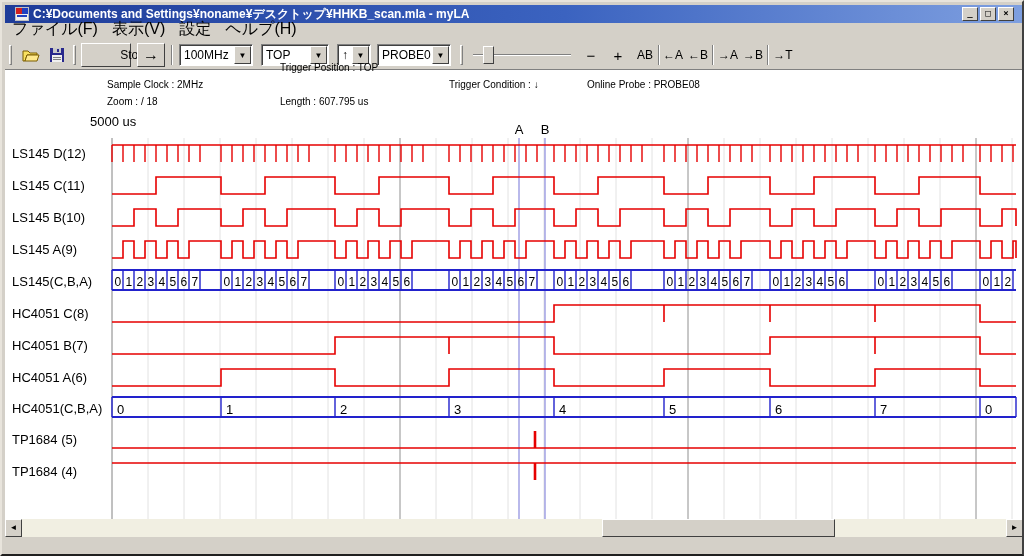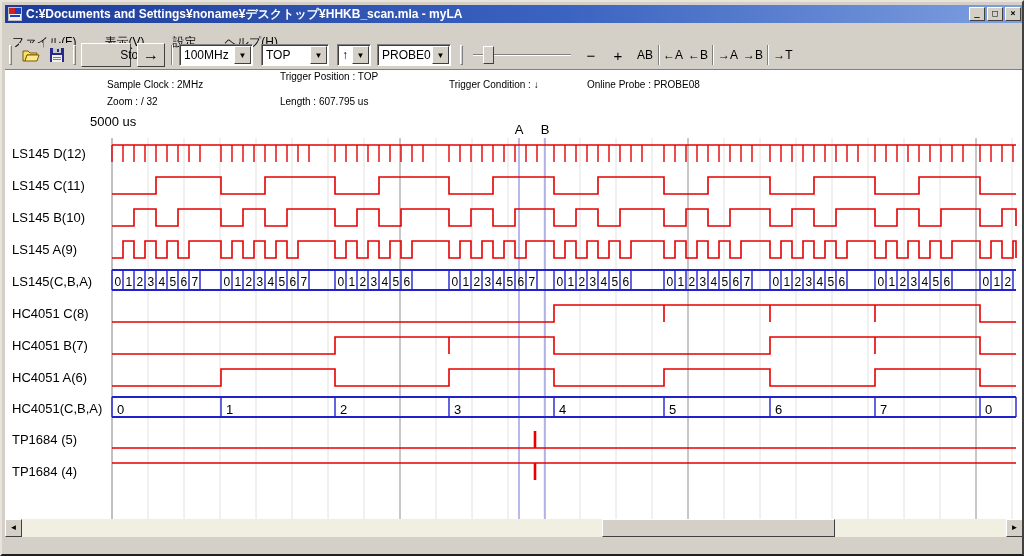--- a/index.html
+++ b/index.html
@@ -6,28 +6,28 @@
   *{box-sizing:border-box;}
   .win{
     position:relative;width:1024px;height:556px;background:#d4d0c8;
     font-family:"Liberation Sans",sans-serif;color:#000;overflow:hidden;
     border-top:2px solid #e8e4dc;border-left:2px solid #e8e4dc;
     border-right:2px solid #404040;border-bottom:2px solid #202020;
   }
   
   .titlebar{position:absolute;left:3px;top:3px;width:1018px;height:18px;
     background:linear-gradient(90deg,#1e3c99 0%,#3b63c0 55%,#7e9fe0 100%);
-    display:flex;align-items:center;padding:0 2px;}
+    display:flex;align-items:center;padding:0 9px;}
   .appicon{width:14px;height:14px;margin:0 4px 0 1px;flex:0 0 auto;}
   .title-text{color:#fff;font-size:12px;font-weight:bold;white-space:nowrap;flex:1 1 auto;overflow:hidden;}
   .winbtn{width:16px;height:14px;margin-left:2px;background:#d4d0c8;
     border-top:1px solid #fff;border-left:1px solid #fff;border-right:1px solid #404040;border-bottom:1px solid #404040;
     font-size:9px;line-height:11px;text-align:center;font-weight:bold;flex:0 0 auto;font-family:"DejaVu Sans Mono",monospace;}
   
-  .menubar{position:absolute;left:3px;top:32px;width:1018px;height:17px;display:flex;align-items:center;font-size:12px;gap:14px;}
+  .menubar{position:absolute;left:3px;top:19px;width:1018px;height:17px;display:flex;align-items:center;font-size:16px;}
   .menu-item{padding:1px 7px;white-space:nowrap;}
   
   .toolbar{position:absolute;left:3px;top:38px;width:1018px;height:30px;
     border-bottom:1px solid #808080;box-shadow:0 1px 0 #fff;}
   .grip{position:absolute;top:5px;height:20px;width:3px;
     border-top:1px solid #fff;border-left:1px solid #fff;border-right:1px solid #808080;border-bottom:1px solid #808080;background:#d4d0c8;}
   .tsep{position:absolute;top:5px;height:20px;width:2px;border-left:1px solid #808080;border-right:1px solid #fff;}
   .tbtn{position:absolute;top:3px;height:24px;display:flex;align-items:center;justify-content:center;
     font-size:12px;background:#d4d0c8;}
   .tbtn.raised{border-top:1px solid #fff;border-left:1px solid #fff;border-right:1px solid #404040;border-bottom:1px solid #404040;gap:48px;}
@@ -173,24 +173,24 @@
     <div class="tsep" style="left:762px"></div>
 
     <div class="tbtn" style="left:766px;width:24px">
       <span>→T</span>
     </div>
   </div>
 
   <div class="client"></div>
 
   <div class="infotext" style="left:105px;top:77px">Sample Clock : 2MHz</div>
-  <div class="infotext" style="left:278px;top:69px">Trigger Position : TOP</div>
+  <div class="infotext" style="left:278px;top:60px">Trigger Position : TOP</div>
   <div class="infotext" style="left:447px;top:77px">Trigger Condition : ↓</div>
   <div class="infotext" style="left:585px;top:77px">Online Probe : PROBE08</div>
-  <div class="infotext" style="left:105px;top:94px">Zoom : /  32</div>
+  <div class="infotext" style="left:105px;top:94px">Zoom : /  18</div>
   <div class="infotext" style="left:278px;top:94px">Length : 607.795 us</div>
 
   <svg class="plot" id="wave-svg" viewBox="0 0 1024 556">
       <line x1="110" y1="136" x2="110" y2="517" stroke="#e2e2e2" stroke-width="1"></line>
       <line x1="146" y1="136" x2="146" y2="517" stroke="#e2e2e2" stroke-width="1"></line>
       <line x1="182" y1="136" x2="182" y2="517" stroke="#e2e2e2" stroke-width="1"></line>
       <line x1="218" y1="136" x2="218" y2="517" stroke="#e2e2e2" stroke-width="1"></line>
       <line x1="254" y1="136" x2="254" y2="517" stroke="#e2e2e2" stroke-width="1"></line>
       <line x1="290" y1="136" x2="290" y2="517" stroke="#e2e2e2" stroke-width="1"></line>
       <line x1="326" y1="136" x2="326" y2="517" stroke="#e2e2e2" stroke-width="1"></line>

